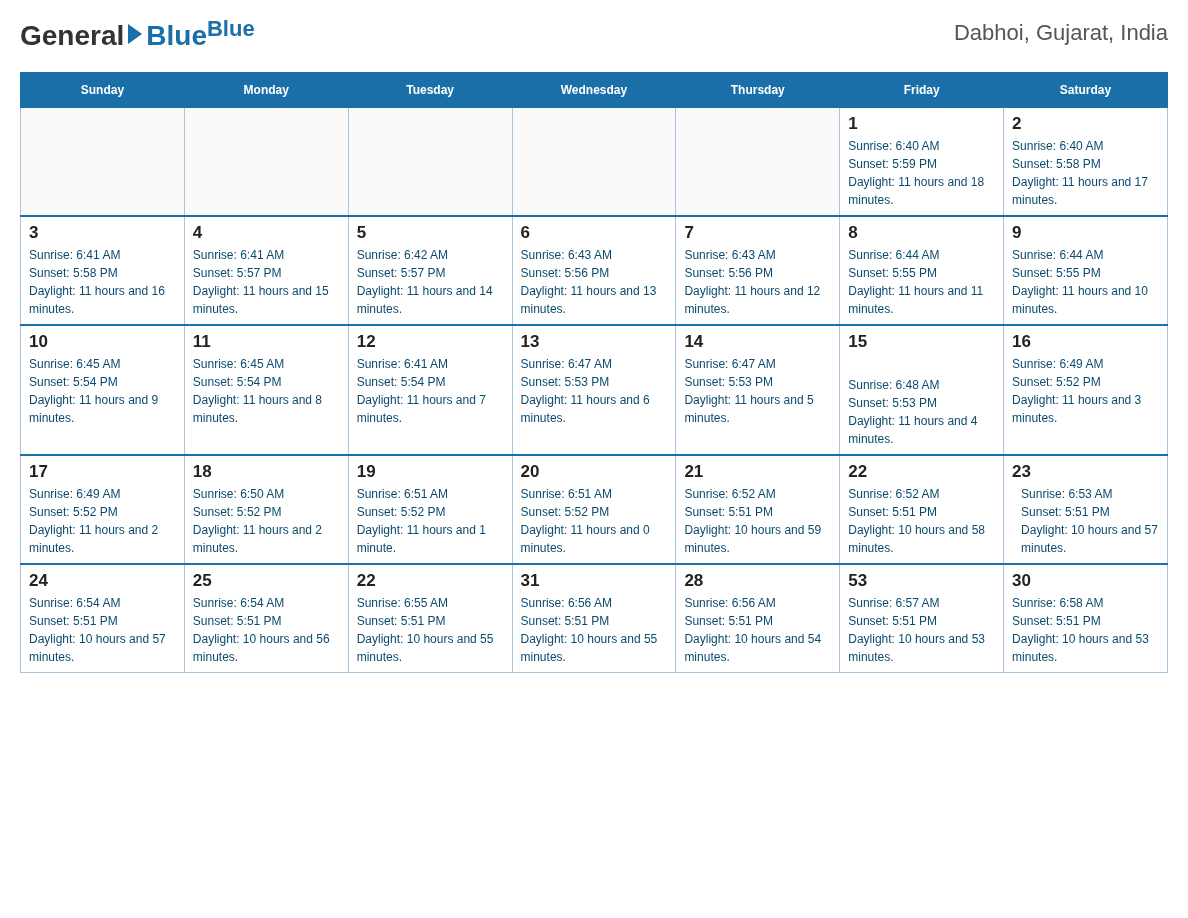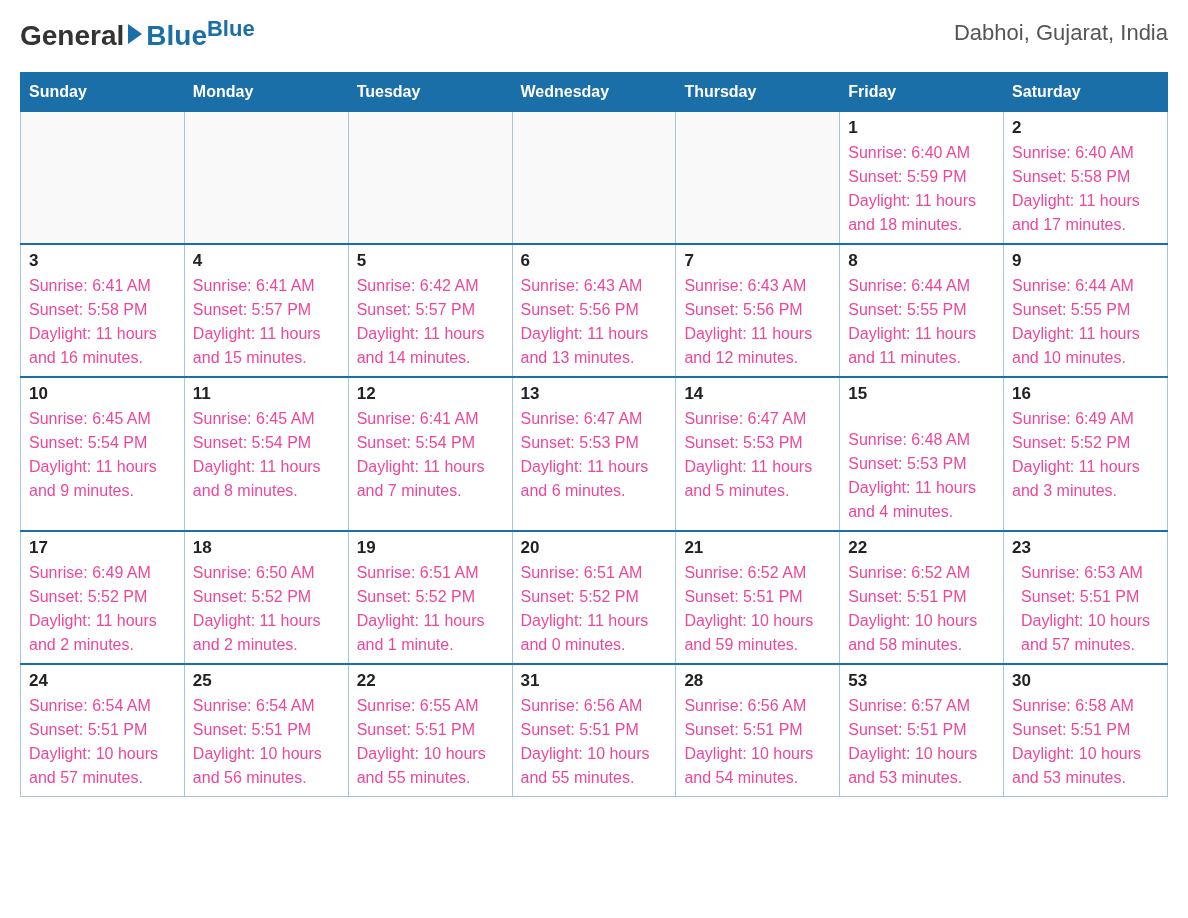--- a/index.html
+++ b/index.html
@@ -65,44 +65,44 @@
     }
     .calendar {
       width: 100%;
       border-collapse: collapse;
       border: 1px solid #1a6fa8;
     }
     .calendar th {
       background: #1a6fa8;
       color: #fff;
       padding: 10px 8px;
-      font-size: 16px;
-      font-weight: bold;
-      text-align: left;
+      font-size: 12px;
+      font-weight: bold;
+      text-align: center;
       border: 1px solid #1a6fa8;
     }
     .calendar td {
       vertical-align: top;
       padding: 6px 8px;
       border: 1px solid #aac4de;
       width: calc(100% / 7);
       min-height: 90px;
       font-size: 13px;
       color: #333;
     }
     .day-number {
       font-size: 17px;
       font-weight: bold;
       color: #222;
       display: block;
       margin-bottom: 3px;
     }
     .day-info {
-      font-size: 16px;
-      color: #ec4899;
+      font-size: 12px;
+      color: #0c4a6e;
       line-height: 1.5;
     }
     .empty-cell {
       background: #f9f9f9;
     }
     .row-sep td {
       border-top: 2px solid #1a6fa8;
     }
   </style>
 </head>

